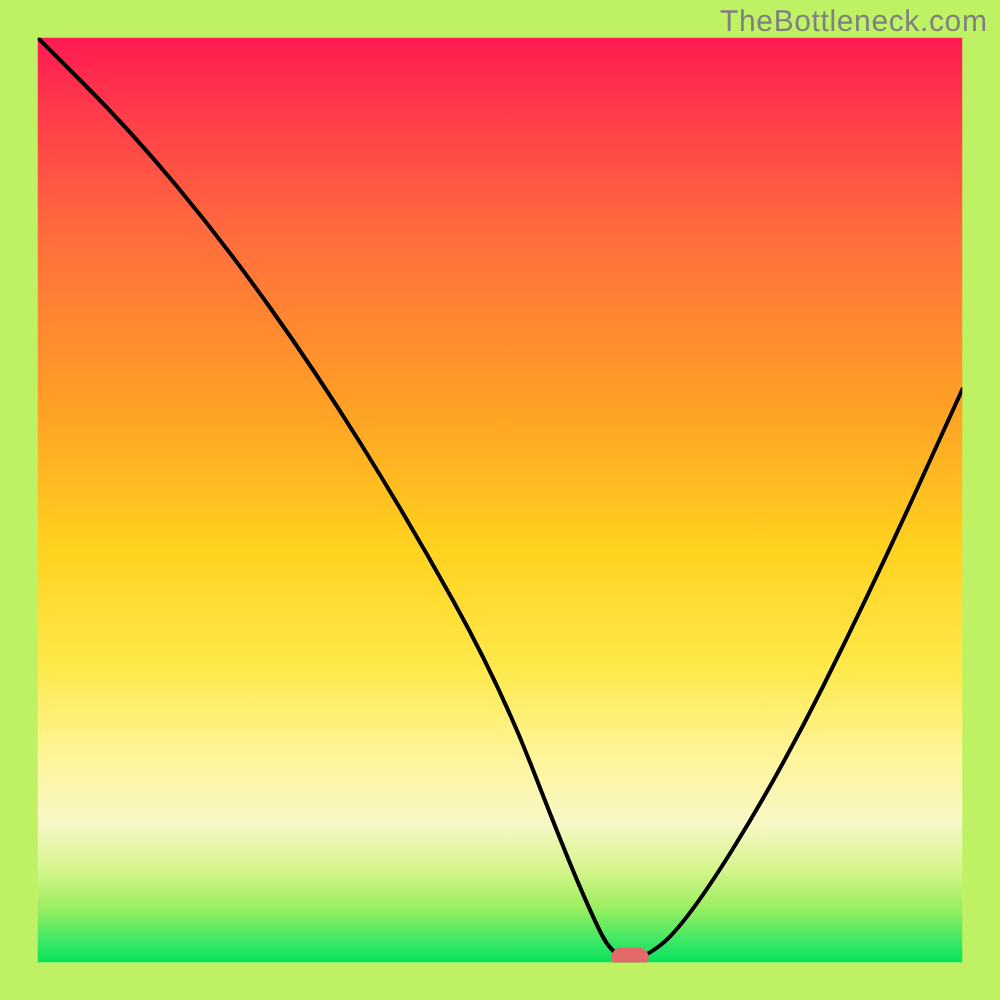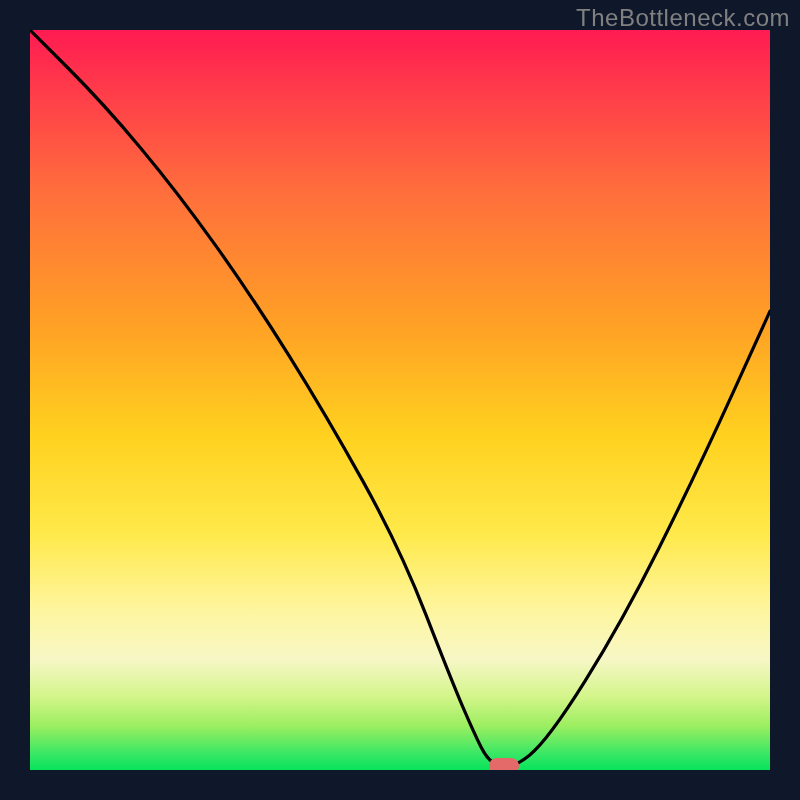--- a/index.html
+++ b/index.html
@@ -7,21 +7,21 @@
     padding: 0;
     width: 800px;
     height: 800px;
     background: #000;
     font-family: Arial, Helvetica, sans-serif;
   }
   .frame {
     position: relative;
     width: 800px;
     height: 800px;
-    background: #0f172a;
+    background: #bef264;
   }
   .watermark {
     position: absolute;
     top: 4px;
     right: 10px;
     color: #808080;
     font-size: 24px;
     font-weight: 500;
     letter-spacing: 0.5px;
     z-index: 20;

